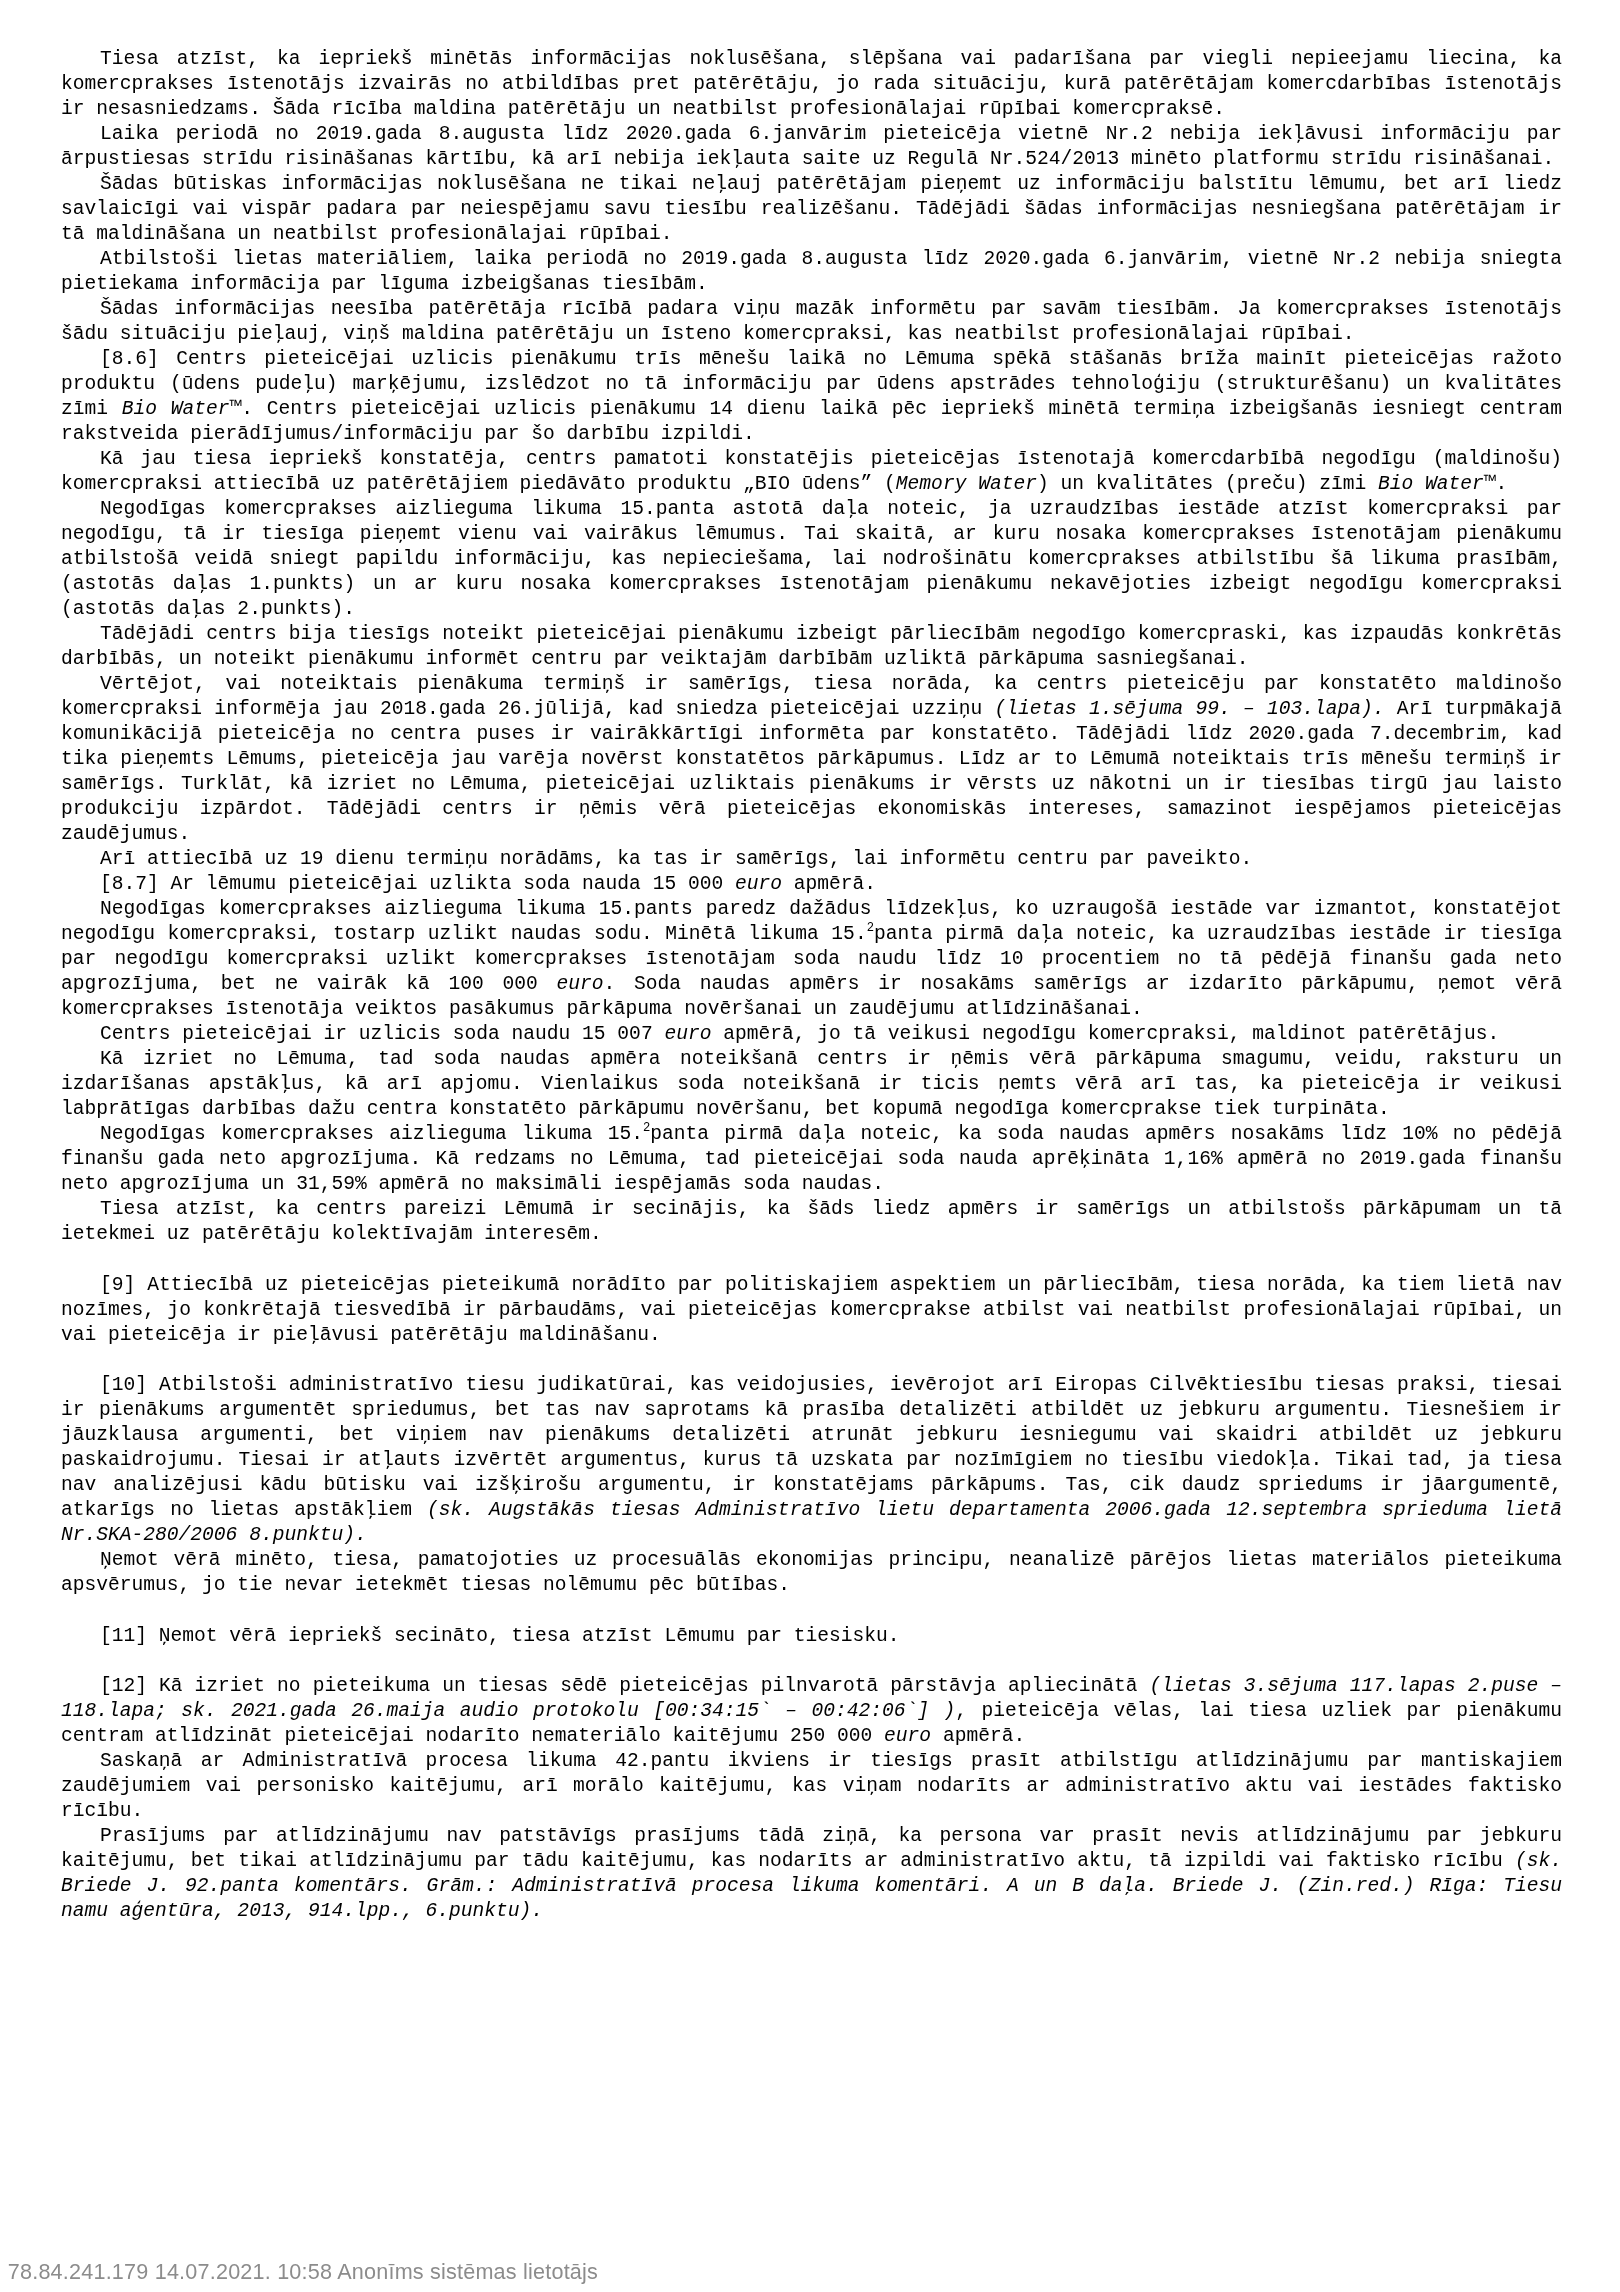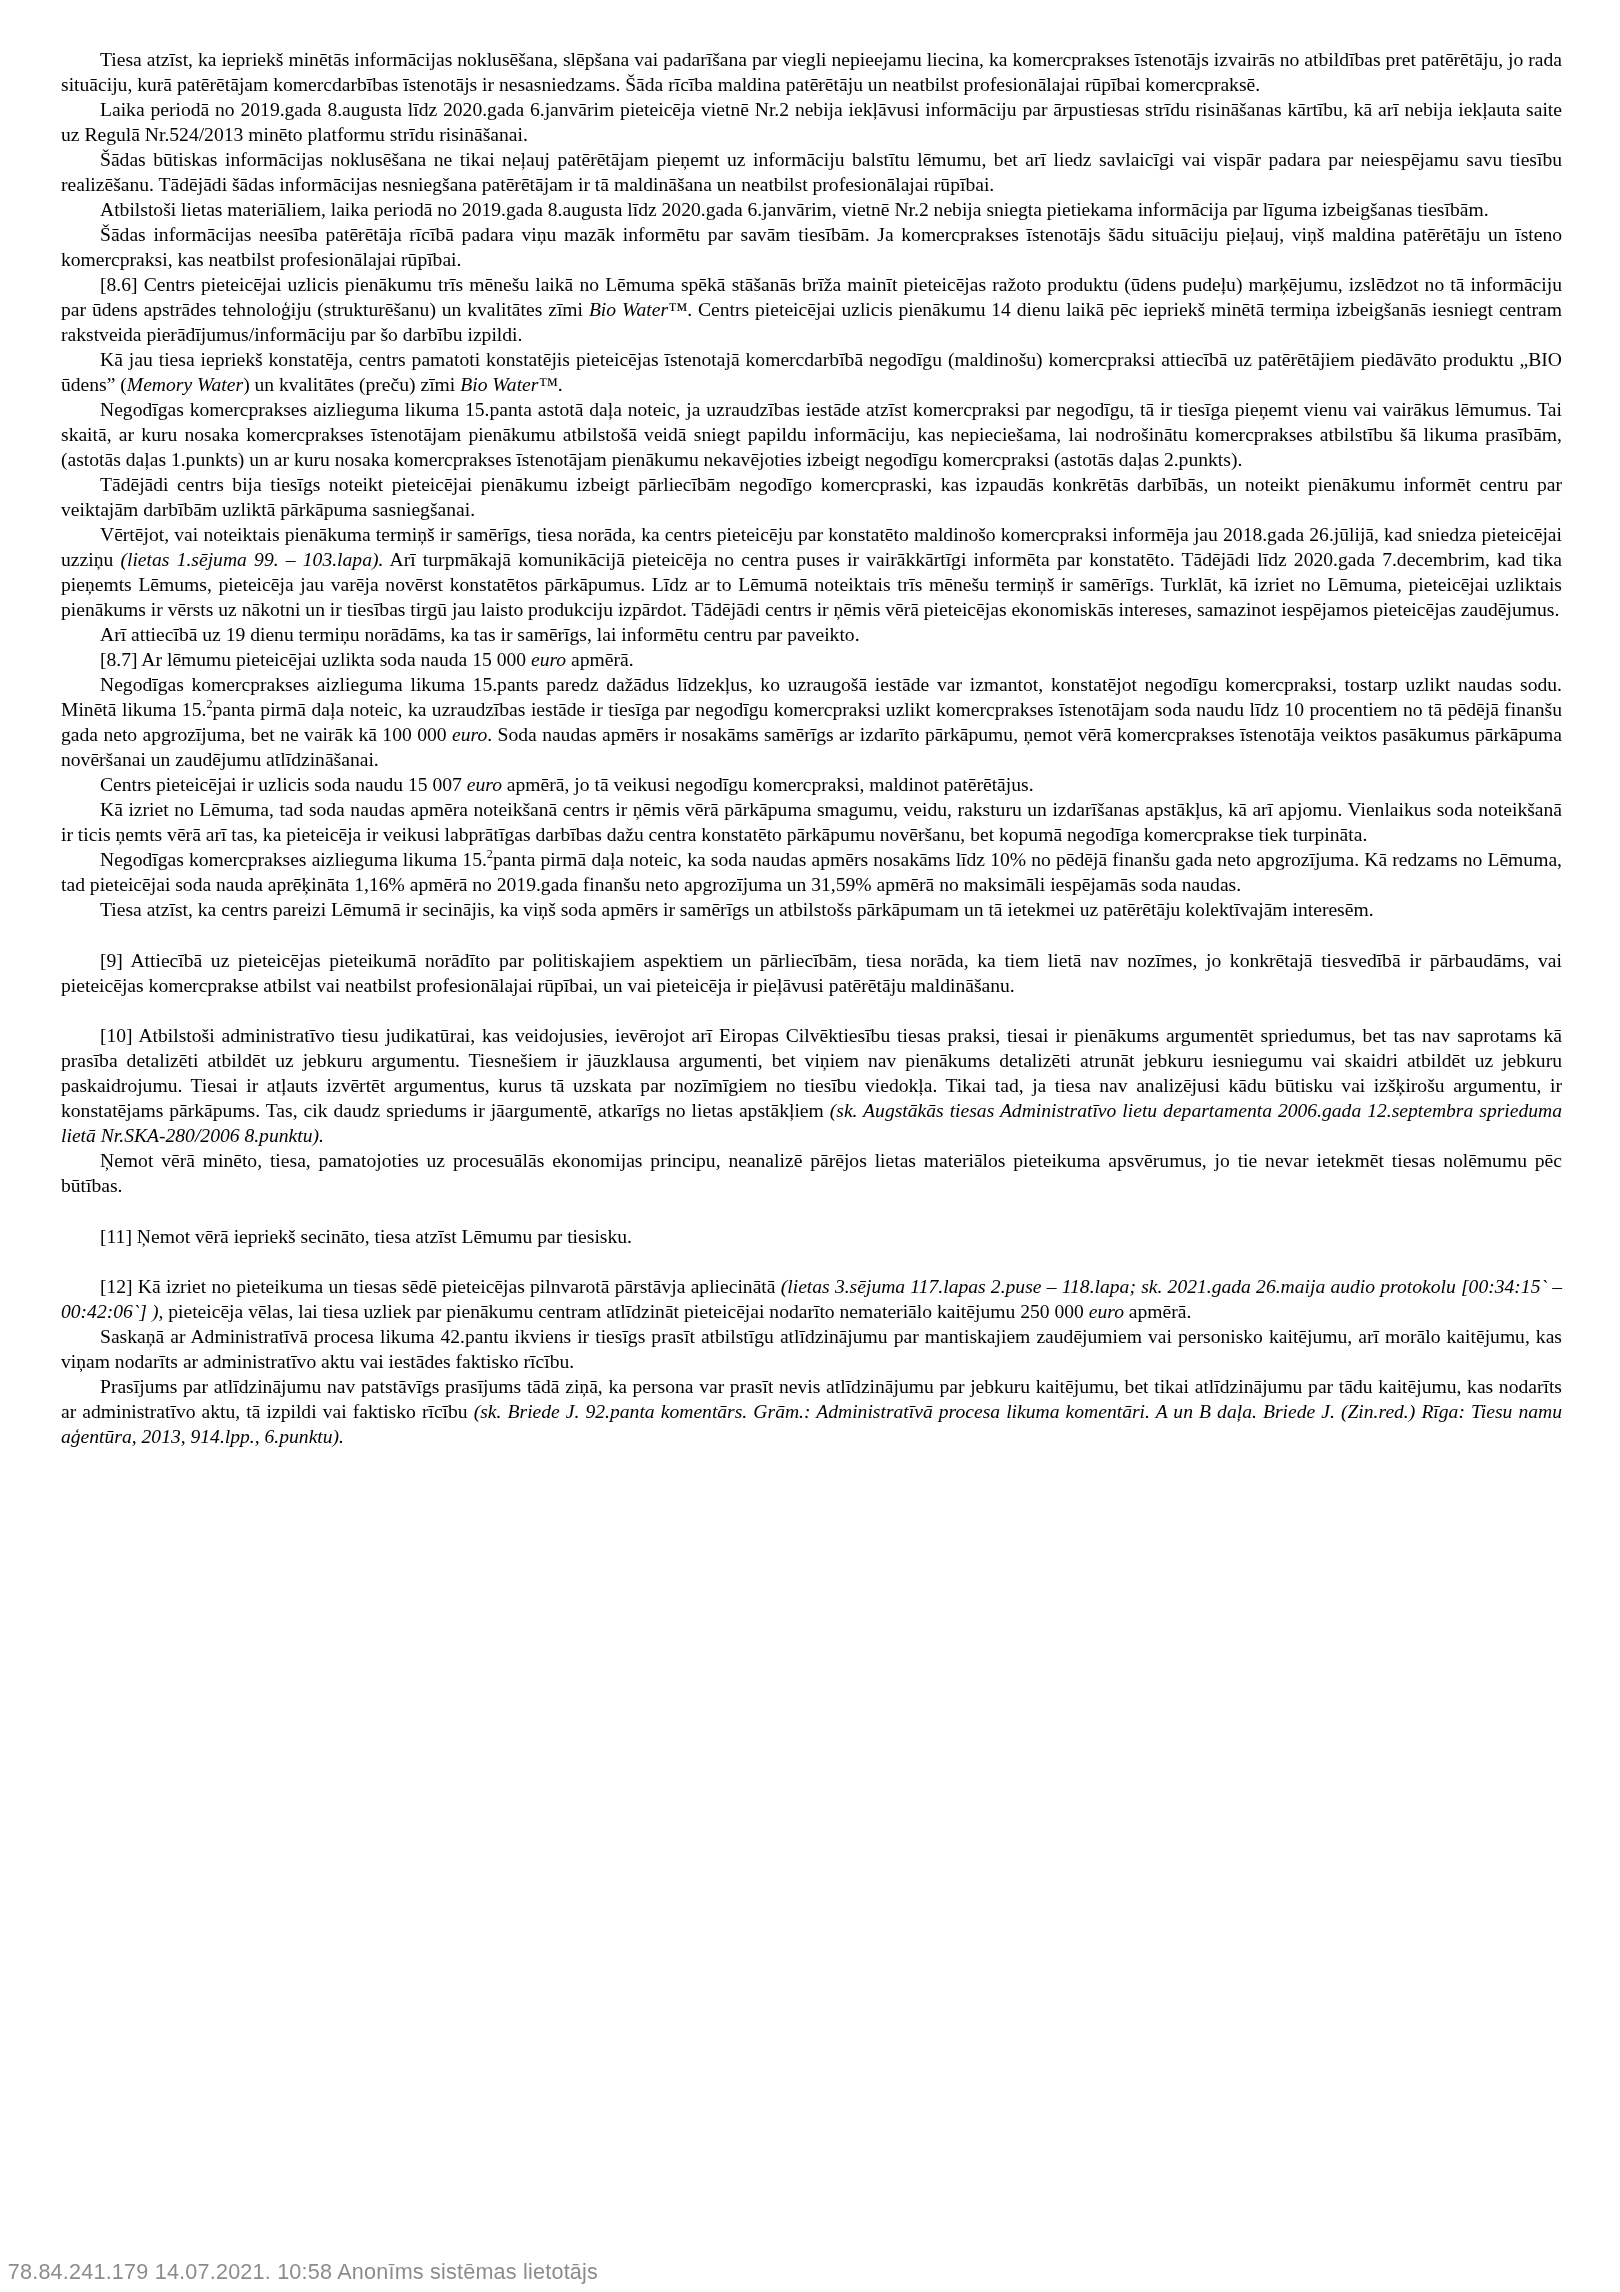--- a/index.html
+++ b/index.html
@@ -15,20 +15,21 @@
     position: absolute;
     inset: 0;
     background: #ffffff;
   }
   .content {
     position: absolute;
     top: 47px;
     left: 61px;
     right: 58px;
     color: #000000;
+    font-family: Liberation Mono, monospace;
   }
   .para {
     font-size: 19.6px;
     line-height: 25px;
     text-align: justify;
     text-indent: 39px;
     color: #000000;
   }
   .para.space-before { margin-top: 25.5px; }
   .para em { font-style: italic; }
@@ -61,21 +62,21 @@
       <p class="para"><span>Kā jau tiesa iepriekš konstatēja, centrs pamatoti konstatējis pieteicējas īstenotajā komercdarbībā negodīgu (maldinošu) komercpraksi attiecībā uz patērētājiem piedāvāto produktu „BIO ūdens” (</span><em>Memory Water</em><span>) un kvalitātes (preču) zīmi </span><em>Bio Water™</em><span>.</span></p>
       <p class="para"><span>Negodīgas komercprakses aizlieguma likuma 15.panta astotā daļa noteic, ja uzraudzības iestāde atzīst komercpraksi par negodīgu, tā ir tiesīga pieņemt vienu vai vairākus lēmumus. Tai skaitā, ar kuru nosaka komercprakses īstenotājam pienākumu atbilstošā veidā sniegt papildu informāciju, kas nepieciešama, lai nodrošinātu komercprakses atbilstību šā likuma prasībām, (astotās daļas 1.punkts) un ar kuru nosaka komercprakses īstenotājam pienākumu nekavējoties izbeigt negodīgu komercpraksi (astotās daļas 2.punkts).</span></p>
       <p class="para"><span>Tādējādi centrs bija tiesīgs noteikt pieteicējai pienākumu izbeigt pārliecībām negodīgo komercpraski, kas izpaudās konkrētās darbībās, un noteikt pienākumu informēt centru par veiktajām darbībām uzliktā pārkāpuma sasniegšanai.</span></p>
       <p class="para"><span>Vērtējot, vai noteiktais pienākuma termiņš ir samērīgs, tiesa norāda, ka centrs pieteicēju par konstatēto maldinošo komercpraksi informēja jau 2018.gada 26.jūlijā, kad sniedza pieteicējai uzziņu </span><em>(lietas 1.sējuma 99. – 103.lapa).</em><span>  Arī turpmākajā komunikācijā pieteicēja no centra puses ir vairākkārtīgi informēta par konstatēto. Tādējādi līdz 2020.gada 7.decembrim, kad tika pieņemts Lēmums, pieteicēja jau varēja novērst konstatētos pārkāpumus. Līdz ar to Lēmumā noteiktais trīs mēnešu termiņš ir samērīgs. Turklāt, kā izriet no Lēmuma, pieteicējai uzliktais pienākums ir vērsts uz nākotni un ir tiesības tirgū jau laisto produkciju izpārdot. Tādējādi centrs ir ņēmis vērā pieteicējas ekonomiskās intereses, samazinot iespējamos pieteicējas zaudējumus.</span></p>
       <p class="para"><span>Arī attiecībā uz 19 dienu termiņu norādāms, ka tas ir samērīgs, lai informētu centru par paveikto.</span></p>
       <p class="para"><span>[8.7] Ar lēmumu pieteicējai uzlikta soda nauda 15 000 </span><em>euro</em><span> apmērā.</span></p>
       <p class="para"><span>Negodīgas komercprakses aizlieguma likuma 15.pants paredz dažādus līdzekļus, ko uzraugošā iestāde var izmantot, konstatējot negodīgu komercpraksi, tostarp uzlikt naudas sodu. Minētā likuma 15.</span><sup>2</sup><span>panta pirmā daļa noteic, ka uzraudzības iestāde ir tiesīga par negodīgu komercpraksi uzlikt komercprakses īstenotājam soda naudu līdz 10 procentiem no tā pēdējā finanšu gada neto apgrozījuma, bet ne vairāk kā 100 000 </span><em>euro</em><span>. Soda naudas apmērs ir nosakāms samērīgs ar izdarīto pārkāpumu, ņemot vērā komercprakses īstenotāja veiktos pasākumus pārkāpuma novēršanai un zaudējumu atlīdzināšanai.</span></p>
       <p class="para"><span>Centrs pieteicējai ir uzlicis soda naudu 15 007 </span><em>euro</em><span> apmērā, jo tā veikusi negodīgu komercpraksi, maldinot patērētājus.</span></p>
       <p class="para"><span>Kā izriet no Lēmuma, tad soda naudas apmēra noteikšanā centrs ir ņēmis vērā pārkāpuma smagumu, veidu, raksturu un izdarīšanas apstākļus, kā arī apjomu. Vienlaikus soda noteikšanā ir ticis ņemts vērā arī tas, ka pieteicēja ir veikusi labprātīgas darbības dažu centra konstatēto pārkāpumu novēršanu, bet kopumā negodīga komercprakse tiek turpināta.</span></p>
       <p class="para"><span>Negodīgas komercprakses aizlieguma likuma 15.</span><sup>2</sup><span>panta pirmā daļa noteic, ka soda naudas apmērs nosakāms līdz 10% no pēdējā finanšu gada neto apgrozījuma. Kā redzams no Lēmuma, tad pieteicējai soda nauda aprēķināta 1,16% apmērā no 2019.gada finanšu neto apgrozījuma un 31,59% apmērā no maksimāli iespējamās soda naudas.</span></p>
-      <p class="para"><span>Tiesa atzīst, ka centrs pareizi Lēmumā ir secinājis, ka viņš soda apmērs ir samērīgs un atbilstošs pārkāpumam un tā ietekmei uz patērētāju kolektīvajām interesēm.</span></p>
+      <p class="para"><span>Tiesa atzīst, ka centrs pareizi Lēmumā ir secinājis, ka šāds liedz apmērs ir samērīgs un atbilstošs pārkāpumam un tā ietekmei uz patērētāju kolektīvajām interesēm.</span></p>
       <p class="para space-before"><span>[9] Attiecībā uz pieteicējas pieteikumā norādīto par politiskajiem aspektiem un pārliecībām, tiesa norāda, ka tiem lietā nav nozīmes, jo konkrētajā tiesvedībā ir pārbaudāms, vai pieteicējas komercprakse atbilst vai neatbilst profesionālajai rūpībai, un vai pieteicēja ir pieļāvusi patērētāju maldināšanu.</span></p>
       <p class="para space-before"><span>[10] Atbilstoši administratīvo tiesu judikatūrai, kas veidojusies, ievērojot arī Eiropas Cilvēktiesību tiesas praksi, tiesai ir pienākums argumentēt spriedumus, bet tas nav saprotams kā prasība detalizēti atbildēt uz jebkuru argumentu. Tiesnešiem ir jāuzklausa argumenti, bet viņiem nav pienākums detalizēti atrunāt jebkuru iesniegumu vai skaidri atbildēt uz jebkuru paskaidrojumu. Tiesai ir atļauts izvērtēt argumentus, kurus tā uzskata par nozīmīgiem no tiesību viedokļa. Tikai tad, ja tiesa nav analizējusi kādu būtisku vai izšķirošu argumentu, ir konstatējams pārkāpums. Tas, cik daudz spriedums ir jāargumentē, atkarīgs no lietas apstākļiem </span><em>(sk. Augstākās tiesas Administratīvo lietu departamenta 2006.gada 12.septembra sprieduma lietā Nr.SKA-280/2006 8.punktu).</em></p>
       <p class="para"><span>Ņemot vērā minēto, tiesa, pamatojoties uz procesuālās ekonomijas principu, neanalizē pārējos lietas materiālos pieteikuma apsvērumus, jo tie nevar ietekmēt tiesas nolēmumu pēc būtības.</span></p>
       <p class="para space-before"><span>[11] Ņemot vērā iepriekš secināto, tiesa atzīst Lēmumu par tiesisku.</span></p>
       <p class="para space-before"><span>[12] Kā izriet no pieteikuma un tiesas sēdē pieteicējas pilnvarotā pārstāvja apliecinātā </span><em>(lietas 3.sējuma 117.lapas 2.puse – 118.lapa; sk. 2021.gada 26.maija audio protokolu [00:34:15` – 00:42:06`] )</em><span>, pieteicēja vēlas, lai tiesa uzliek par pienākumu centram atlīdzināt pieteicējai nodarīto nemateriālo kaitējumu 250 000 </span><em>euro</em><span> apmērā.</span></p>
       <p class="para"><span>Saskaņā ar Administratīvā procesa likuma 42.pantu ikviens ir tiesīgs prasīt atbilstīgu atlīdzinājumu par mantiskajiem zaudējumiem vai personisko kaitējumu, arī morālo kaitējumu, kas viņam nodarīts ar administratīvo aktu vai iestādes faktisko rīcību.</span></p>
       <p class="para"><span>Prasījums par atlīdzinājumu nav patstāvīgs prasījums tādā ziņā, ka persona var prasīt nevis atlīdzinājumu par jebkuru kaitējumu, bet tikai atlīdzinājumu par tādu kaitējumu, kas nodarīts ar administratīvo aktu, tā izpildi vai faktisko rīcību </span><em>(sk. Briede J. 92.panta komentārs. Grām.: Administratīvā procesa likuma komentāri. A un B daļa. Briede J. (Zin.red.) Rīga: Tiesu namu aģentūra, 2013, 914.lpp., 6.punktu).</em></p>
     </div>
   <div class="footer">78.84.241.179 14.07.2021. 10:58 Anonīms sistēmas lietotājs</div>
 </div>

